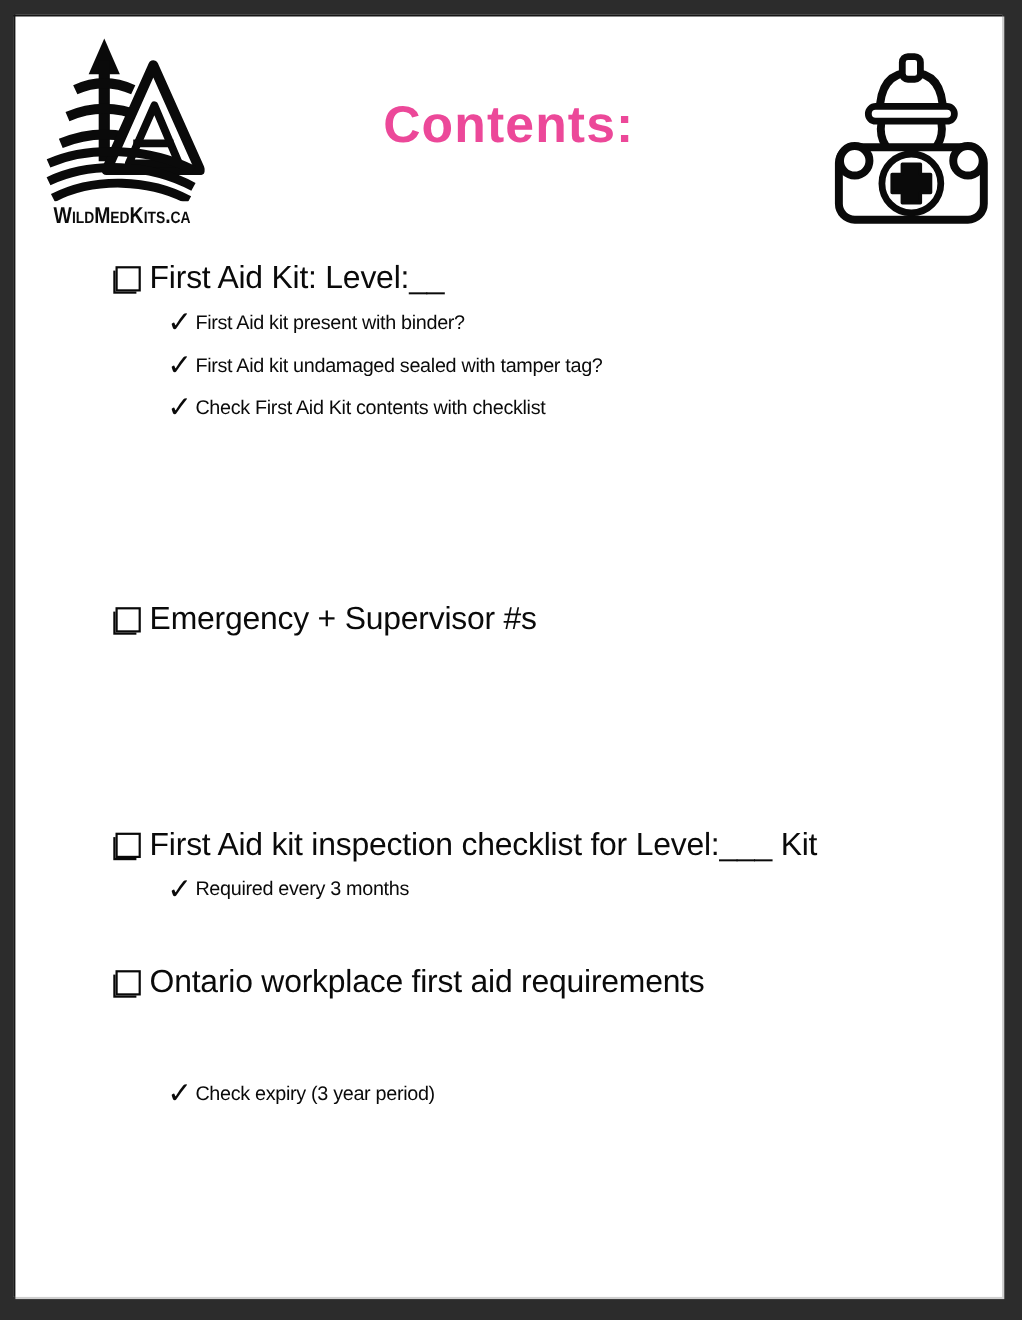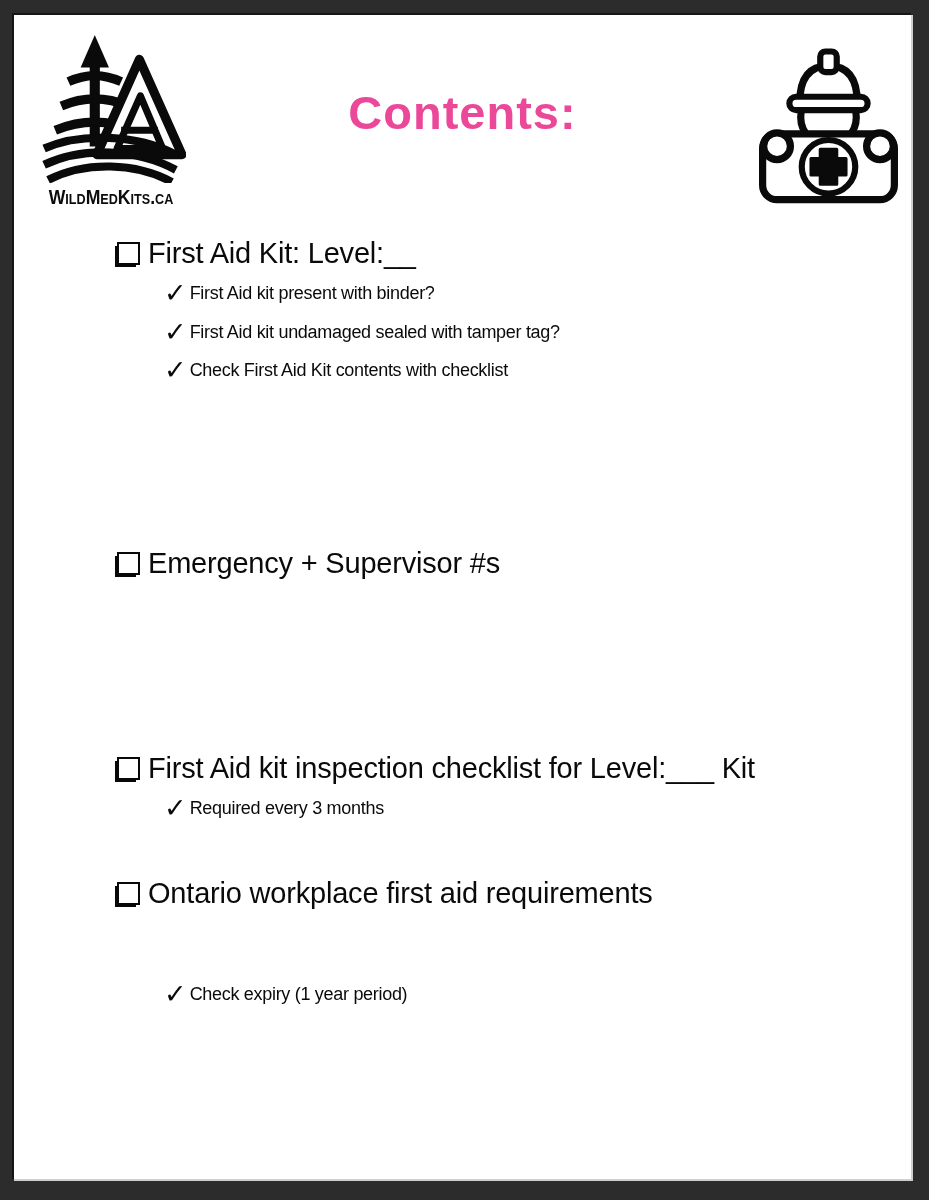--- a/index.html
+++ b/index.html
@@ -27,21 +27,21 @@
     margin-top:2px;white-space:nowrap;
   }
   .page-title{
     position:absolute;left:0;right:0;top:70px;
     text-align:center;
     font-size:47px;font-weight:700;color:#ec4899;
     letter-spacing:1px;margin:0;
   }
   .worker-icon-wrap{position:absolute;left:742px;top:20px;width:145px;height:175px;}
   
-  .checklist{position:absolute;left:12px;top:0;width:100%;height:100%;border-radius:14px;}
+  .checklist{position:absolute;left:0;top:0;width:100%;height:100%;border-radius:14px;}
   .item{position:absolute;left:88px;right:20px;}
   .item-0{top:218px}
   .item-1{top:425px}
   .item-2{top:528px}
   .item-3{top:631px}
   .item-4{top:733px}
   .item-5{top:858px}
   .item-6{top:960px}
   .item-main{display:flex;align-items:flex-start;}
   .checkbox{
@@ -163,19 +163,19 @@
         <span class="checkbox"></span>
         <span class="item-label">Ontario workplace first aid requirements</span>
       </div>
       <div class="subitems"></div>
     </div>
 
     <div class="item item-6">
       <div class="subitems">
           <div class="subitem">
             <span class="check">✓</span>
-            <span class="subtext">Check expiry (1 year period)</span>
+            <span class="subtext">Check expiry (3 year period)</span>
           </div>
         </div>
     </div>
   </div>
 
 </div>
 
 </body></html>

